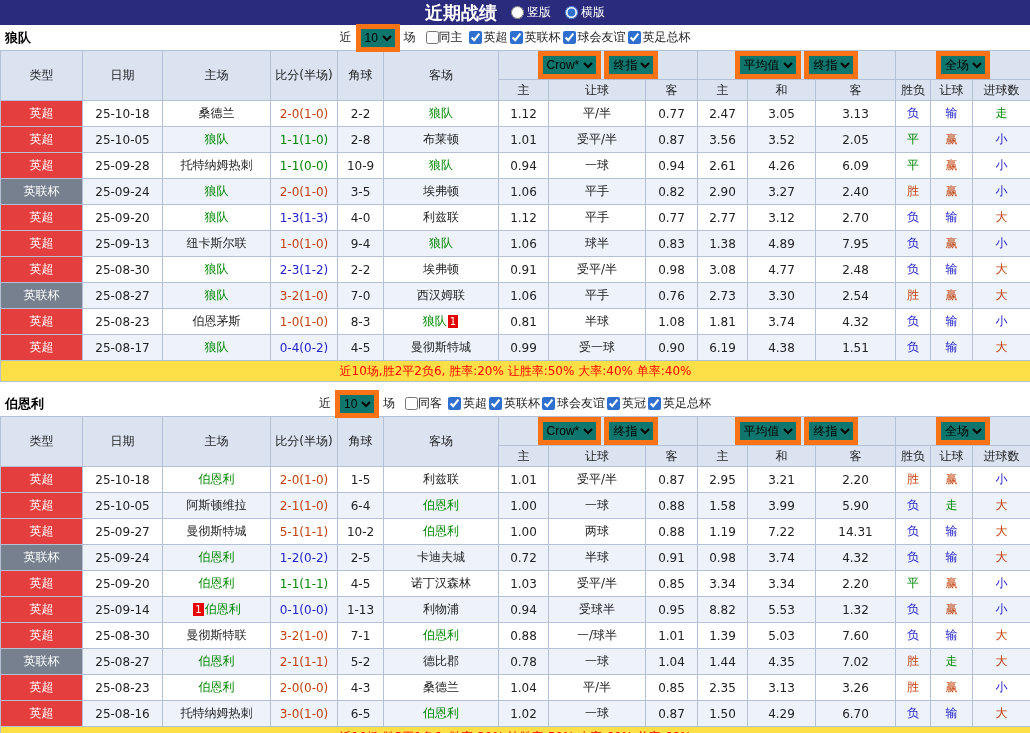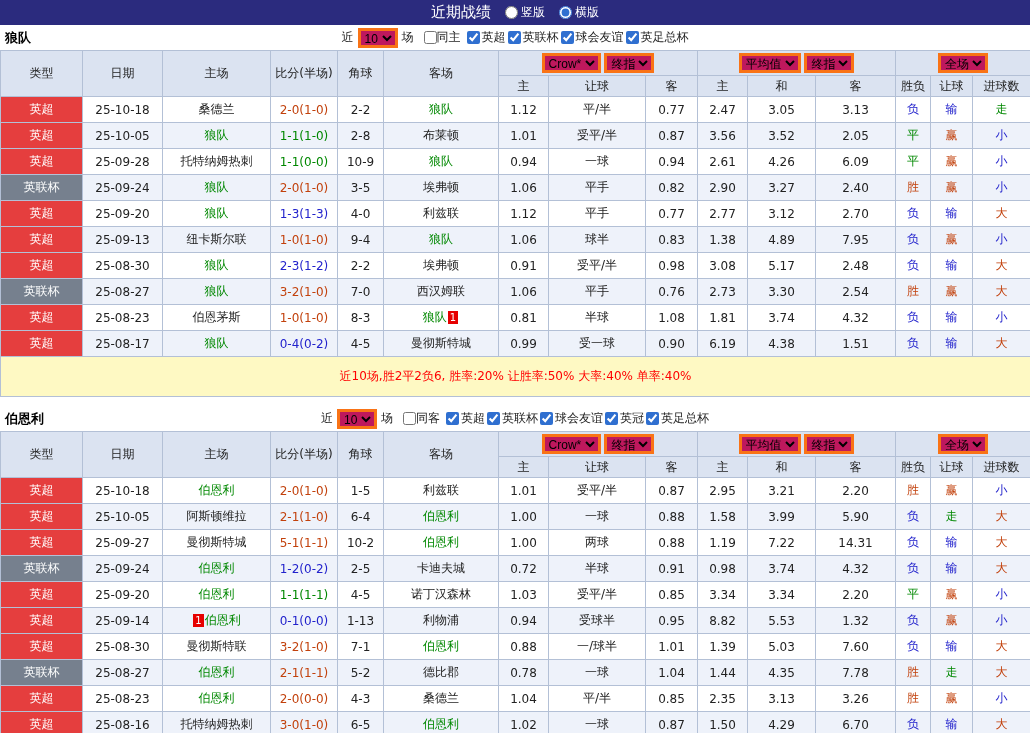--- a/index.html
+++ b/index.html
@@ -1,41 +1,41 @@
 <!DOCTYPE html>
 <html><head>
 <meta charset="utf-8">
 <style>
   *{box-sizing:border-box;margin:0;padding:0}
   body{width:1030px;background:#fff;color:#222;font-family:"DejaVu Sans","Liberation Sans",sans-serif;font-size:12px}
   .topbar{height:25px;background:#2b2b7e;display:flex;align-items:center;justify-content:center;gap:14px}
-  .topbar .title{color:#fff;font-weight:normal;font-size:15px}
+  .topbar .title{color:#fff;font-weight:bold;font-size:18px}
   .topbar label{display:inline-flex;align-items:center;gap:3px;color:#fff;cursor:pointer}
   input[type=radio],input[type=checkbox]{accent-color:#2f6fd0;vertical-align:middle;margin:0}
   .section2{margin-top:9px}
   .filterbar{height:25px;position:relative;display:flex;align-items:center}
   .teamname{position:absolute;left:5px;font-weight:bold;font-size:13px;color:#000}
   .filters{margin:0 auto;display:flex;align-items:center;gap:4px}
   .filters .samebox{display:inline-flex;align-items:center;gap:0;margin-left:6px}
   .cbgroup{display:inline-flex;align-items:center}
   .cbgroup label{display:inline-flex;align-items:center;gap:2px;margin-left:2px;cursor:pointer}
-  select{font-size:12px;height:20px;border:3px solid #f97316;background:#be185d;vertical-align:middle}
+  select{font-size:12px;height:28px;border:5px solid #f97316;background:#0f766e;vertical-align:middle}
   table{width:1030px;border-collapse:collapse;table-layout:fixed}
   td{border:1px solid #b3c0d6;text-align:center;height:26px;overflow:hidden;white-space:nowrap;font-size:12px}
   thead td{background:#dbe3f1}
   thead tr:first-child td{height:25px}
   thead tr:nth-child(2) td{height:21px}
   tbody tr:nth-child(even) td{background:#eef2fa}
   td.lg-red{background:#e53e3e !important;color:#fff}
   td.lg-gray{background:#76808e !important;color:#fff}
   .c-red{color:#c2410c}
   .c-green{color:#008800}
   .c-blue{color:#2222cc}
   .rc{display:inline-block;background:#e60000;color:#fff;font-size:10px;line-height:13px;padding:0 2px;margin:0 1px;vertical-align:middle}
-  tfoot td{color:#f00;background:#fef9c3;height:40px}
+  tfoot td{color:#f00;background:#fde047;height:21px}
 </style>
 </head>
 <body>
 
 <div class="topbar">
   <span class="title">近期战绩</span>
   <label>
     <input type="radio" name="layout" style="">
     <span>竖版</span>
   </label>
@@ -234,21 +234,21 @@
           <td class="lg lg-red">英超</td>
           <td>25-08-30</td>
           <td class="c-green"><span>狼队</span></td>
           <td class="c-blue">2-3(1-2)</td>
           <td>2-2</td>
           <td><span>埃弗顿</span></td>
           <td>0.91</td>
           <td>受平/半</td>
           <td>0.98</td>
           <td>3.08</td>
-          <td>5.17</td>
+          <td>4.77</td>
           <td>2.48</td>
           <td class="c-blue">负</td>
           <td class="c-blue">输</td>
           <td class="c-red">大</td>
         </tr>
         <tr>
           <td class="lg lg-gray">英联杯</td>
           <td>25-08-27</td>
           <td class="c-green"><span>狼队</span></td>
           <td class="c-red">3-2(1-0)</td>
@@ -518,21 +518,21 @@
           <td>25-08-27</td>
           <td class="c-green"><span>伯恩利</span></td>
           <td class="c-red">2-1(1-1)</td>
           <td>5-2</td>
           <td><span>德比郡</span></td>
           <td>0.78</td>
           <td>一球</td>
           <td>1.04</td>
           <td>1.44</td>
           <td>4.35</td>
-          <td>7.78</td>
+          <td>7.02</td>
           <td class="c-red">胜</td>
           <td class="c-green">走</td>
           <td class="c-red">大</td>
         </tr>
         <tr>
           <td class="lg lg-red">英超</td>
           <td>25-08-23</td>
           <td class="c-green"><span>伯恩利</span></td>
           <td class="c-red">2-0(0-0)</td>
           <td>4-3</td>

